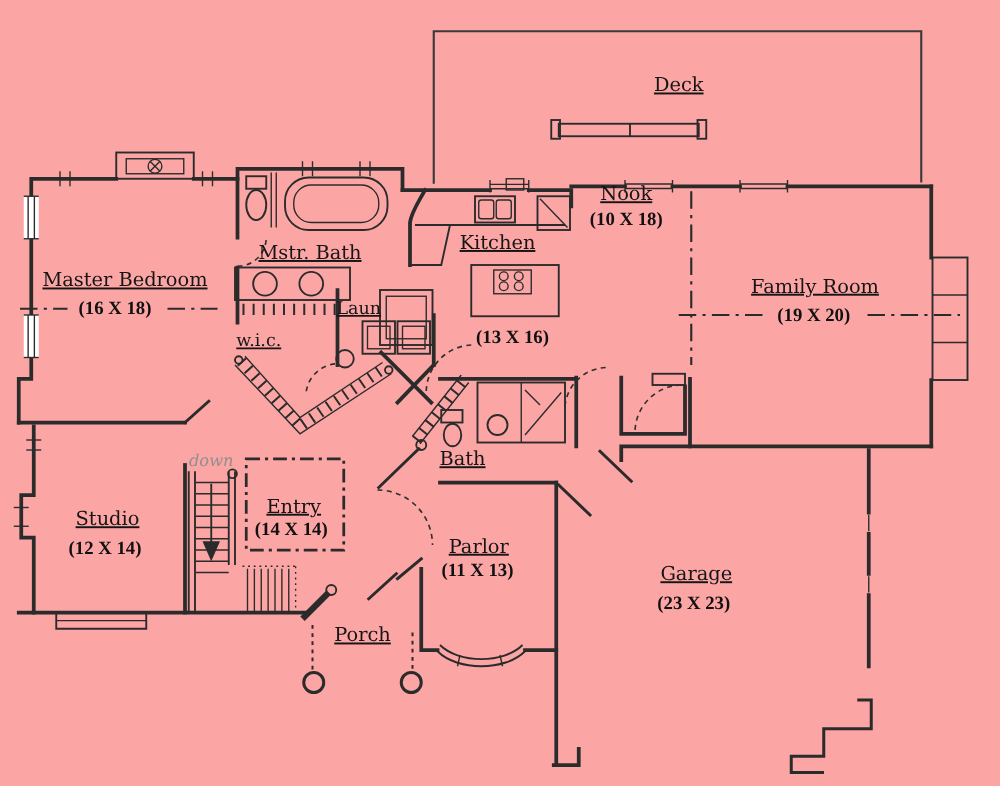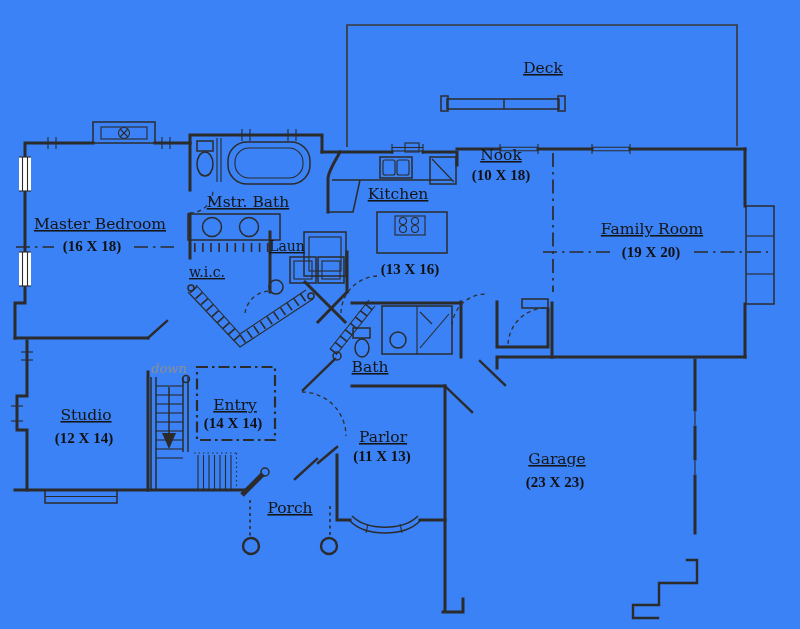--- a/index.html
+++ b/index.html
@@ -1,17 +1,17 @@
 <!DOCTYPE html>
 <html><head>
 <meta charset="utf-8">
 <style>
   html,body{margin:0;padding:0;background:#e8e8e8;}
   .plan-wrap{
-    width:800px;height:629px;margin:0 auto;background:#3b82f6;
+    width:800px;height:629px;margin:0 auto;background:#fca5a5;
     position:relative;overflow:hidden;
     font-family:"DejaVu Serif", serif;
   }
   svg{display:block;}
   .wall{stroke:#2b2b2b;stroke-width:3;fill:none;stroke-linecap:square;}
   .wall2{stroke:#2b2b2b;stroke-width:2.4;fill:none;stroke-linecap:square;}
   .thin{stroke:#2b2b2b;stroke-width:1.5;fill:none;}
   .hair{stroke:#2b2b2b;stroke-width:1.1;fill:none;}
   .deckline{stroke:#3a3a3a;stroke-width:1.7;fill:none;}
   .dashdot{stroke:#2b2b2b;stroke-width:1.7;fill:none;stroke-dasharray:14 5 2.5 5;}

